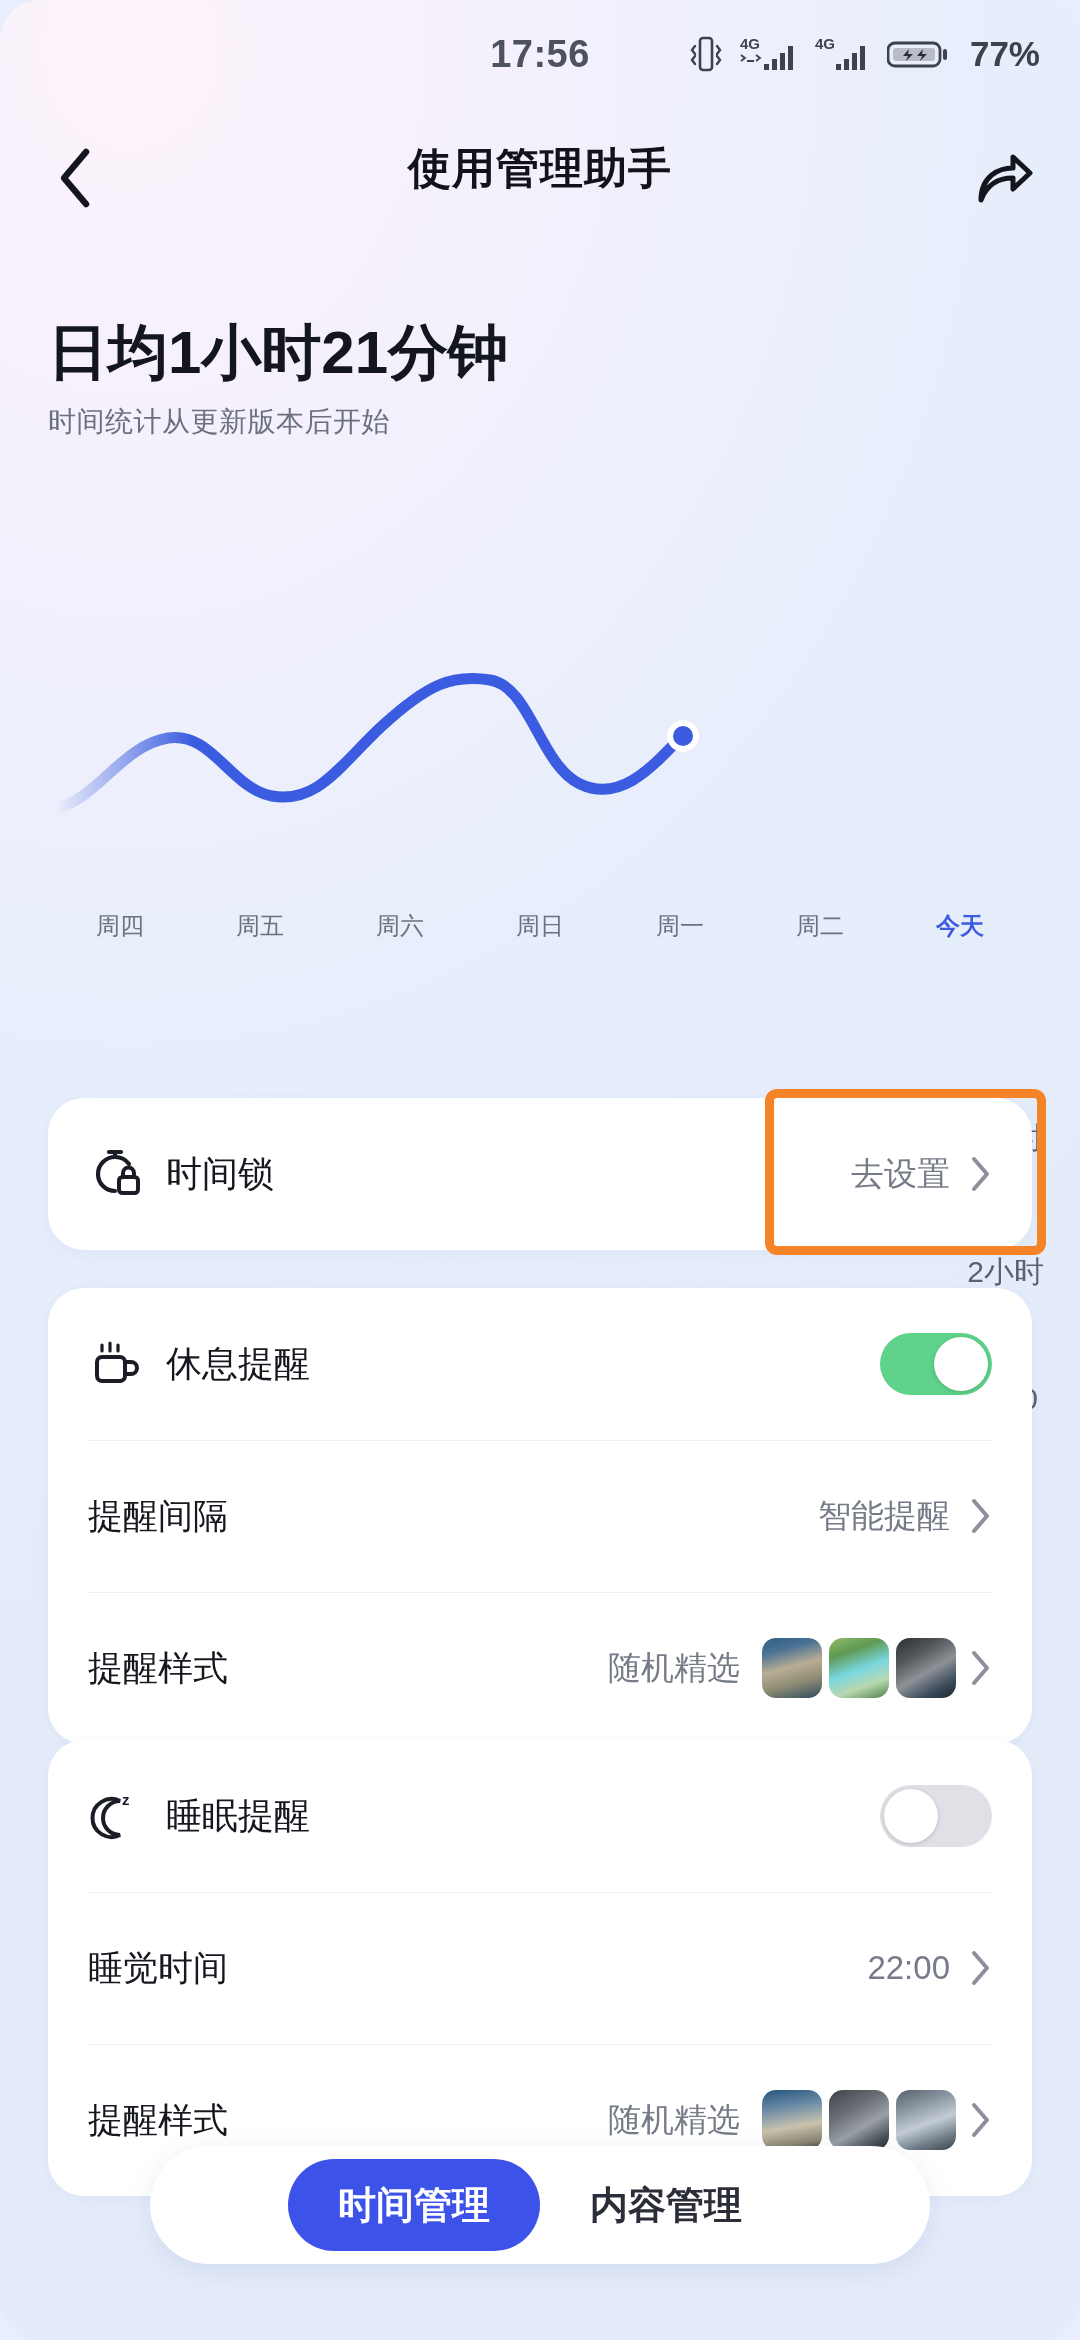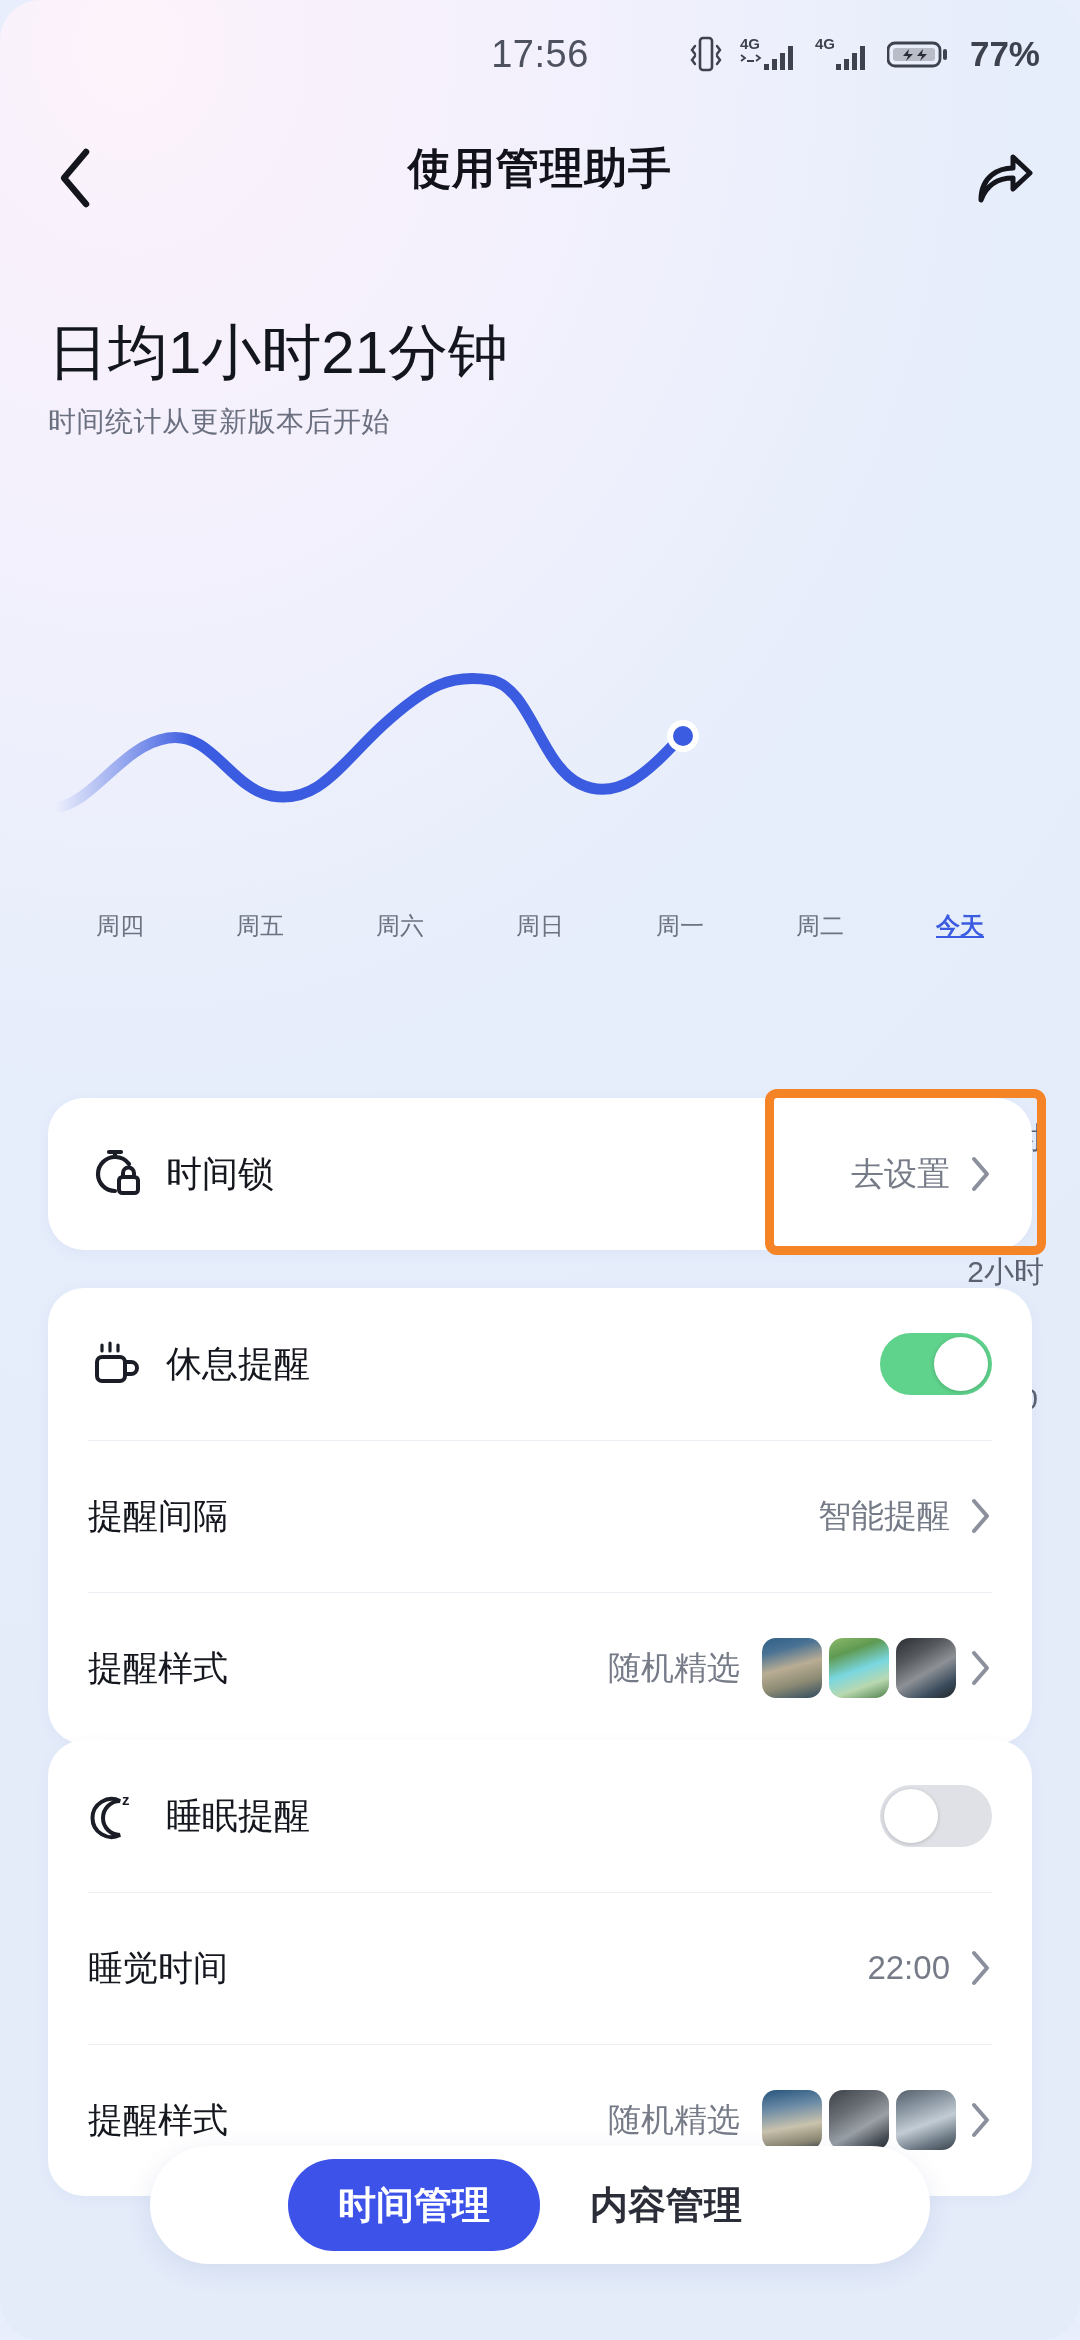--- a/index.html
+++ b/index.html
@@ -16,38 +16,38 @@
       radial-gradient(130% 70% at 12% 2%, #fdf3fb 0%, #f7f1fc 18%, #eef0fc 42%, #e6edfb 65%, #e4ecfa 100%),
       linear-gradient(160deg,#fbf2fa 0%,#eef1fd 30%,#e3ecfb 60%,#e9eefb 100%);
     border-radius:40px;
     overflow:hidden;
   }
   
   .statusbar {
     position:absolute; top:0; left:0; right:0; height:108px;
     display:flex; align-items:center; justify-content:center;
   }
-  .clock { font-size:38px; color:#4e5260; letter-spacing:.5px; font-weight:400; }
+  .clock { font-size:38px; color:#4e5260; letter-spacing:.5px; font-weight:700; }
   .status-right {
     position:absolute; right:40px; top:50%; transform:translateY(-50%);
     display:flex; align-items:center; gap:17px;
   }
   .status-right svg { display:block; }
   .batt-pct { font-size:35px; color:#3e424e; font-weight:600; margin-left:4px; letter-spacing:0px;}
   
   .navbar {
     position:absolute; top:140px; left:0; right:0; height:120px;
     display:flex; 
   }
   .nav-back { position:absolute; left:36px; width:80px; height:80px; display:flex; align-items:center; justify-content:center; }
   .nav-title { width:100%; text-align:center; font-size:43px; font-weight:700; color:#12131a; letter-spacing:1px; }
   .nav-share { position:absolute; right:36px; width:80px; height:80px; display:flex; align-items:center; justify-content:center; }
   
   .hero { position:absolute; top:318px; left:48px; }
-  .hero-title { font-size:60px; font-weight:400; color:#14161e; letter-spacing:0px; line-height:1.15; }
+  .hero-title { font-size:60px; font-weight:700; color:#14161e; letter-spacing:0px; line-height:1.15; }
   .hero-sub { margin-top:16px; font-size:28px; color:#6b7080; letter-spacing:0.5px; }
   
   .chart-wrap { position:absolute; top:540px; left:0; width:1080px; height:420px; }
   .chart-svg { position:absolute; top:0; left:0; }
   .y-label { position:absolute; font-size:30px; color:#5c6070; }
   .y-4  { right:36px; top:578px; }
   .y-2  { right:36px; top:712px; }
   .y-0  { right:42px; top:842px; }
   .tooltip {
     position:absolute; left:772px; top:608px;
@@ -59,21 +59,21 @@
   .tooltip:after {
     content:""; position:absolute; left:50%; bottom:-18px; transform:translateX(-50%);
     width:0;height:0; border-left:17px solid transparent; border-right:17px solid transparent;
     border-top:20px solid #fff;
   }
   .days {
     position:absolute; top:910px; left:0; width:1080px;
     display:flex; justify-content:space-between; padding:0 60px;
   }
   .day { font-size:24px; color:#6d7280; width:120px; text-align:center; }
-  .day.today { color:#3b5ce0; font-weight:700;text-decoration:underline; }
+  .day.today { color:#3b5ce0; font-weight:700; }
   
   .card {
     position:absolute; left:48px; width:984px;
     background:#fff; border-radius:36px;
     box-shadow:0 3px 14px rgba(80,100,170,.05);
     overflow:hidden;
   }
   .row { display:flex; align-items:center; height:152px; padding:0 40px; position:relative; }
   .row + .row:before {
     content:""; position:absolute; left:40px; right:40px; top:0; height:1px; background:#eceef3;

